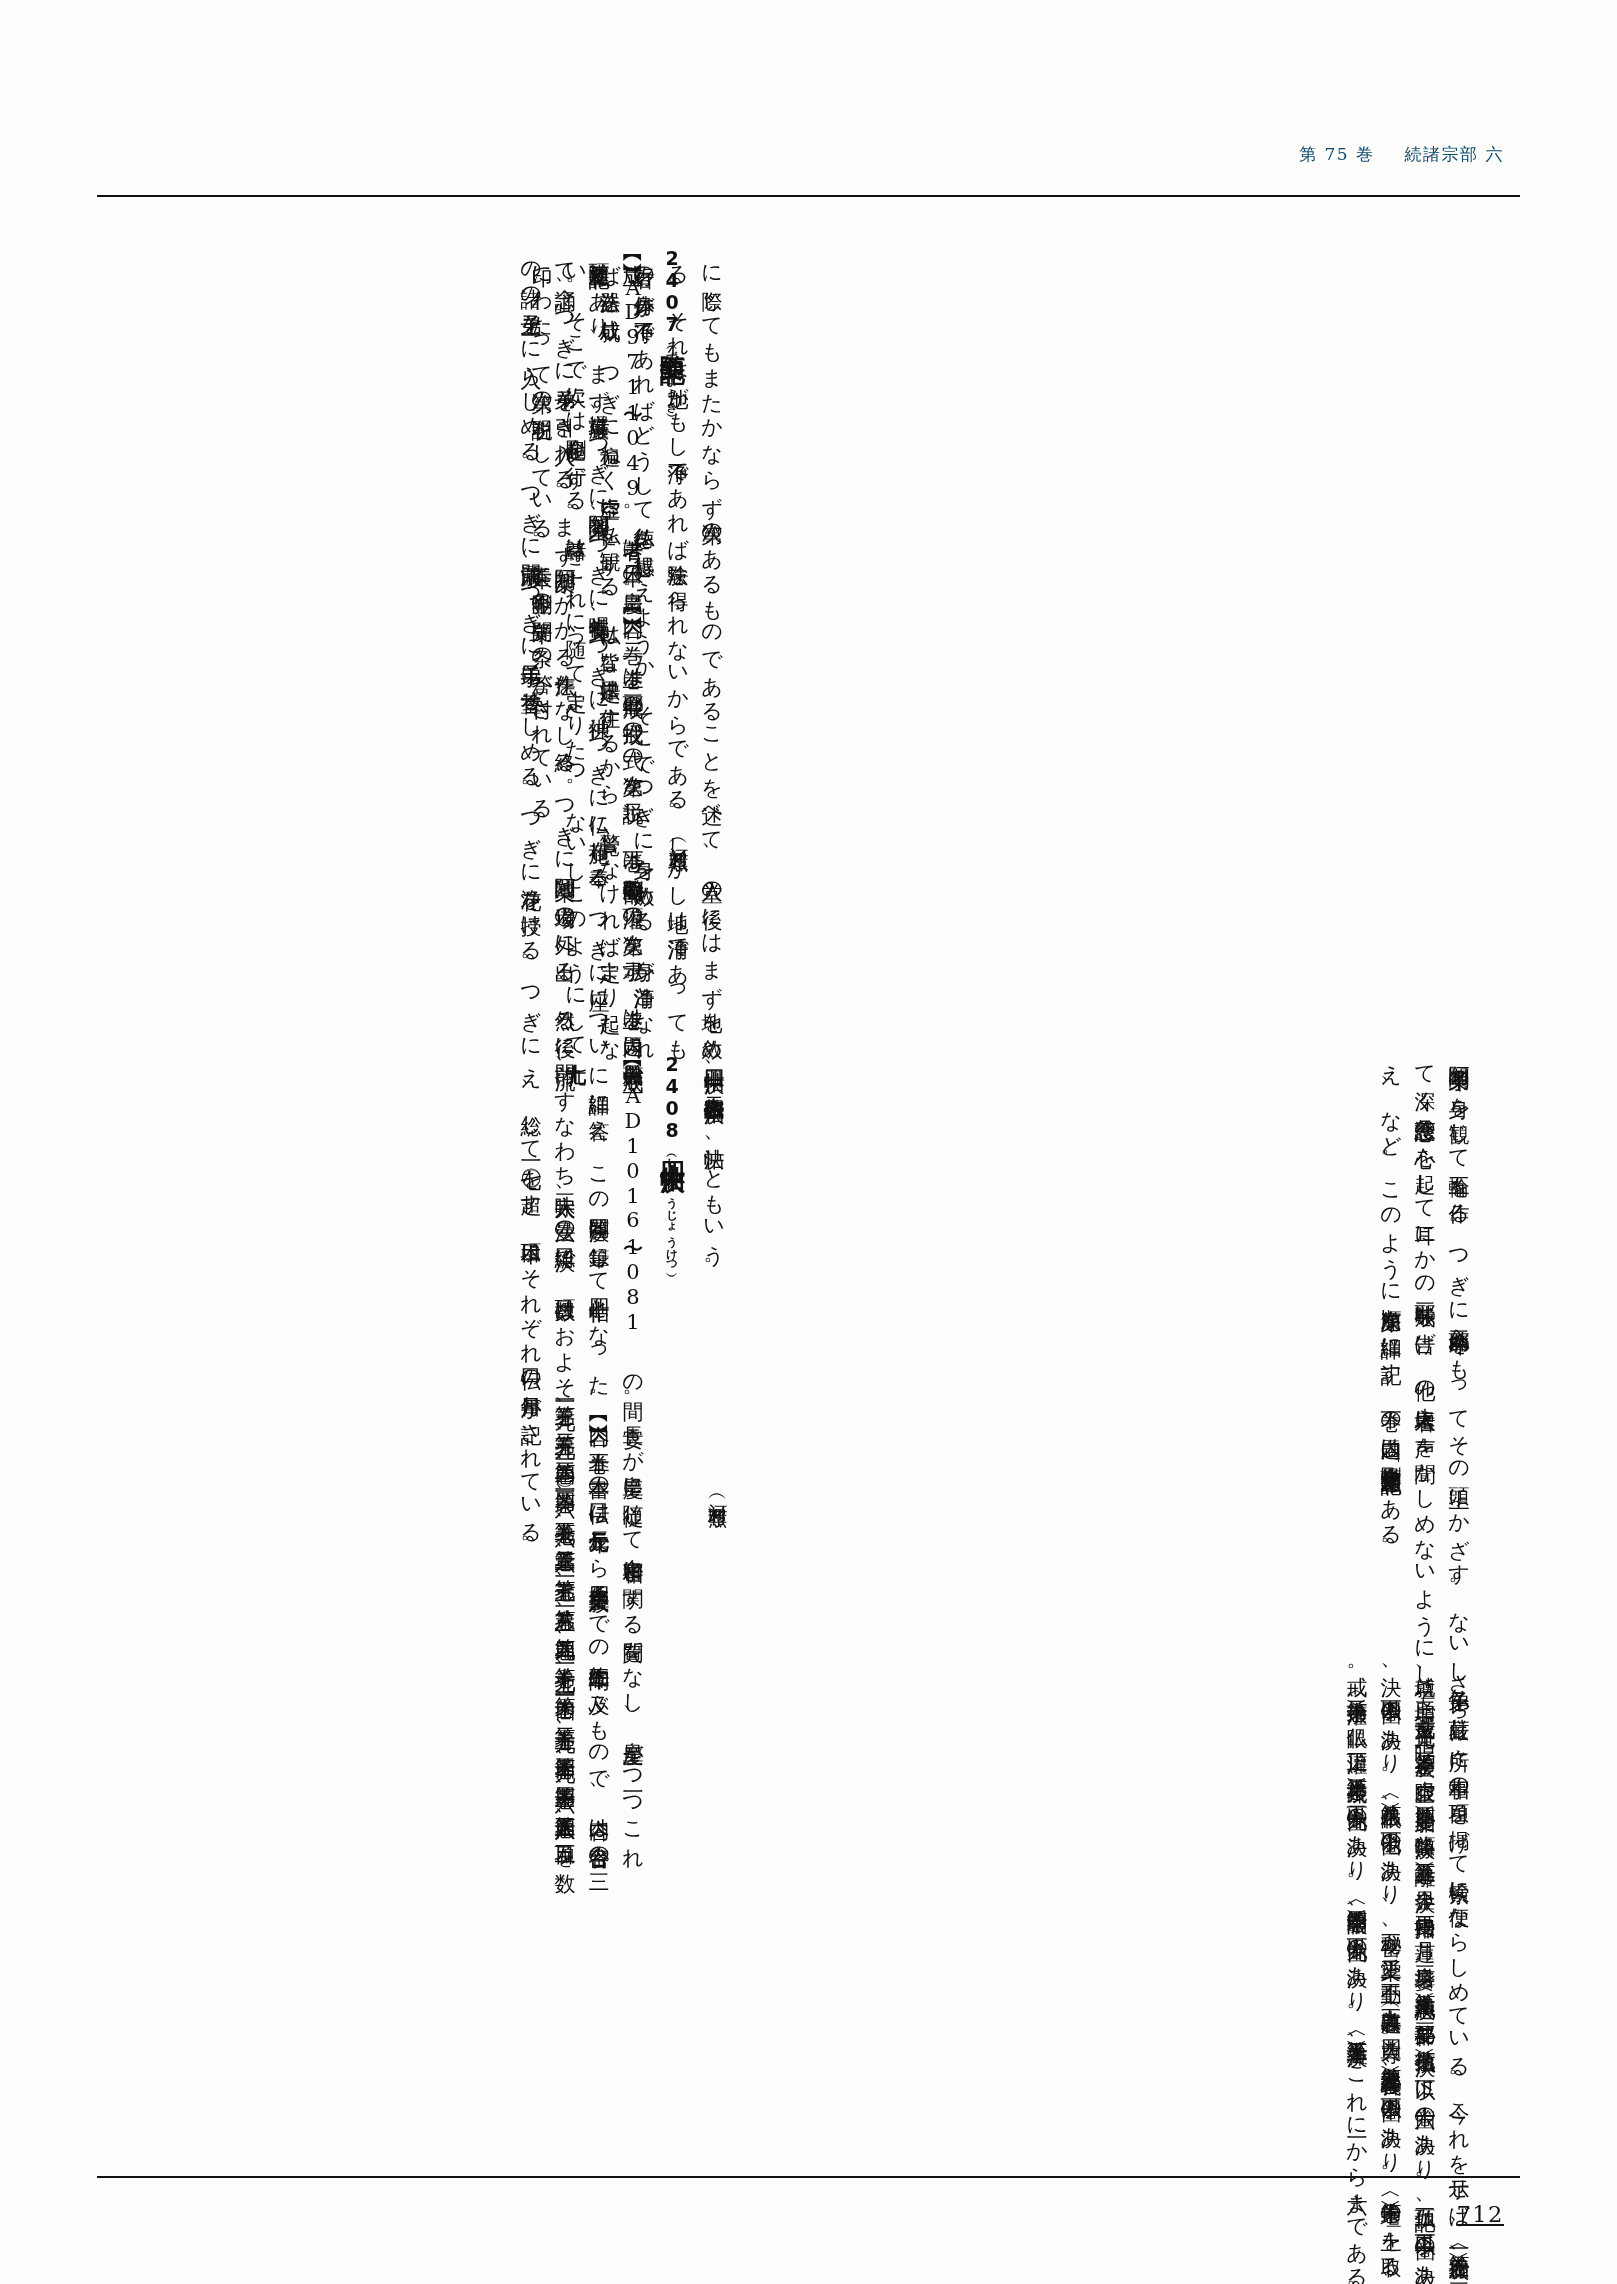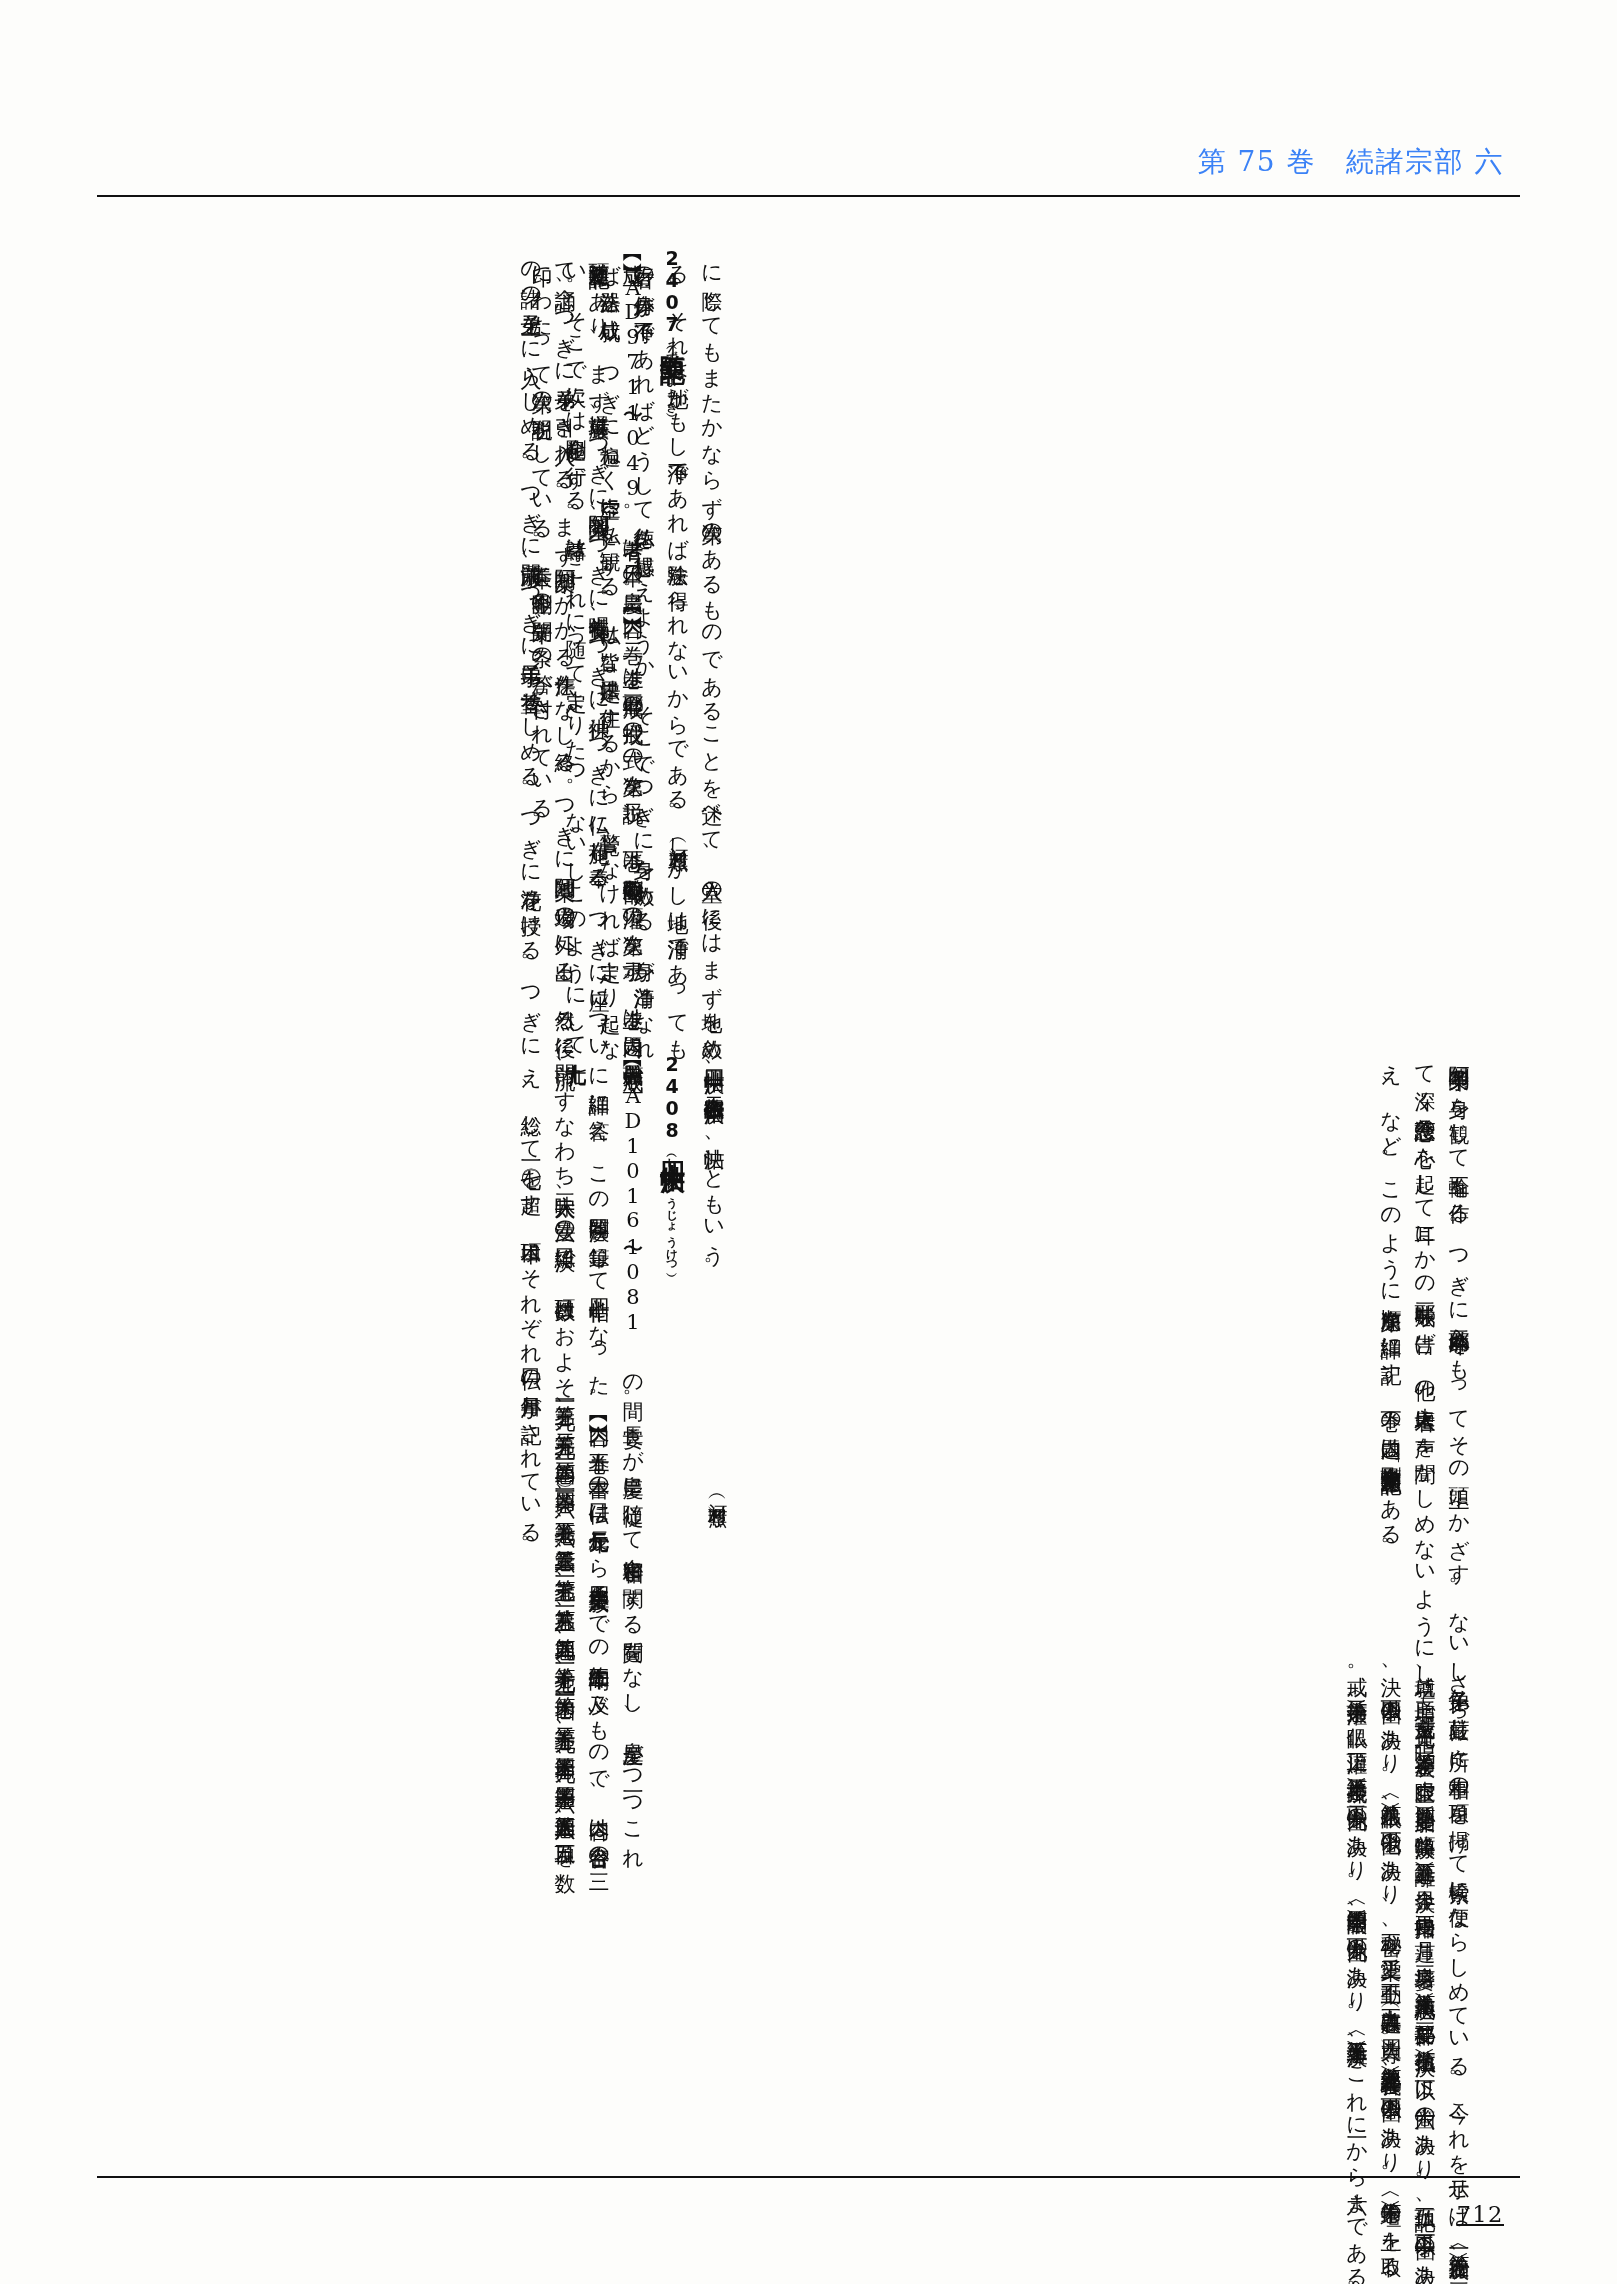--- a/index.html
+++ b/index.html
@@ -16,23 +16,23 @@
     width: 1617px;
     height: 2284px;
     background: #fdfdfb;
     overflow: hidden;
   }
   
   .header {
     position: absolute;
     top: 143px;
     right: 113px;
-    font-size: 28px;
+    font-size: 17px;
     letter-spacing: 1.5px;
-    color: #3b82f6;
+    color: #0c4a6e;
     white-space: nowrap;
     margin-left: 18px;
   }
   .header .vol { margin-right: 30px; }
 
   
   .rule-top {
     position: absolute;
     left: 97px;
     right: 97px;

